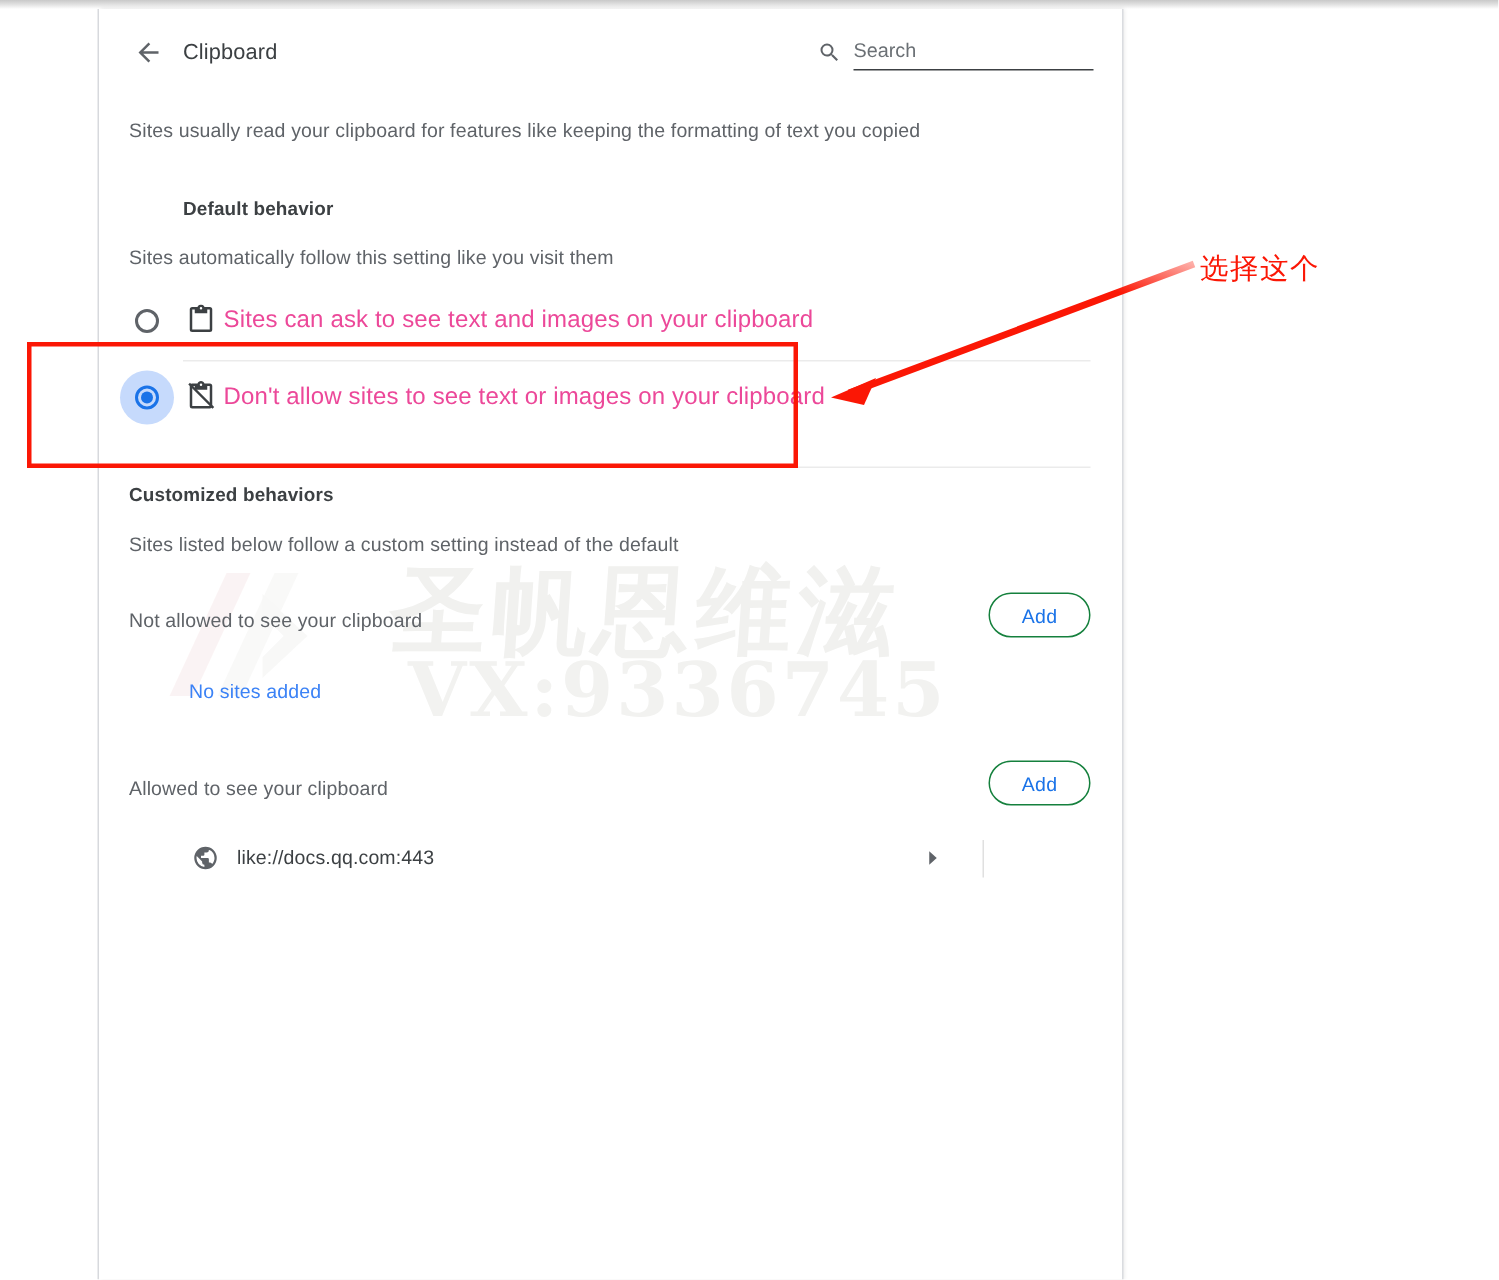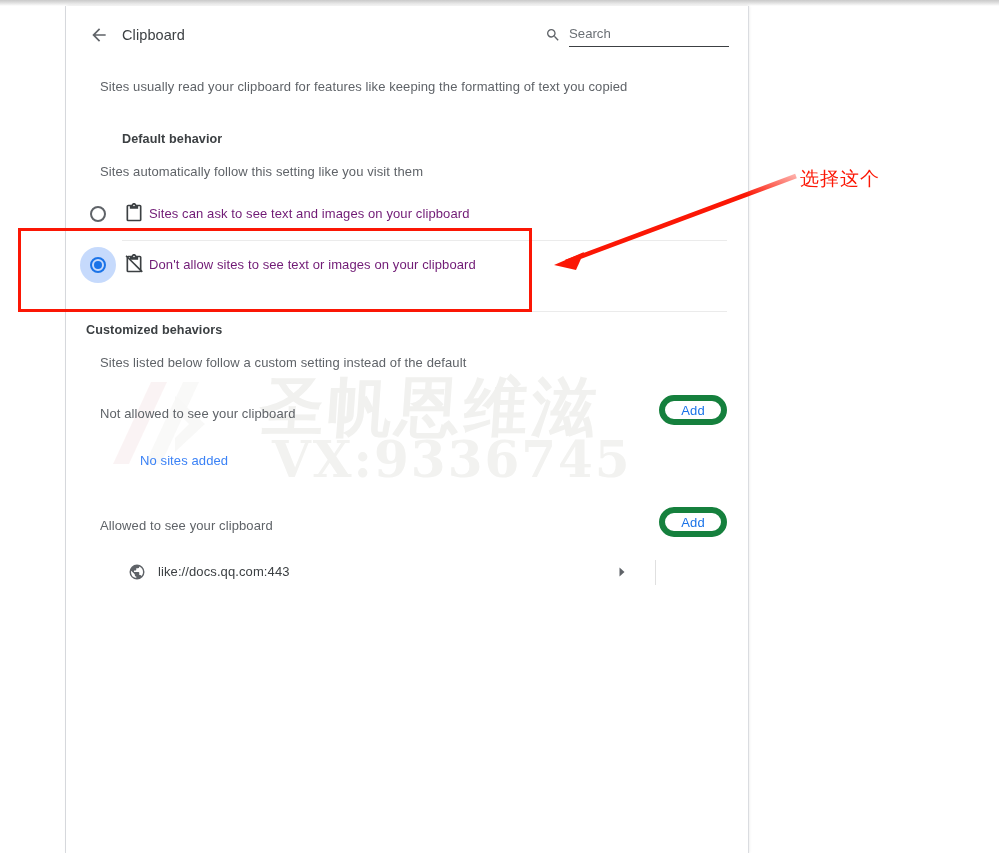--- a/index.html
+++ b/index.html
@@ -104,21 +104,20 @@
     background: #3c4043;
   }
 
   
   .body-text {
     position: absolute;
     font-size: 13px;
     color: #5f6368;
     letter-spacing: .1px;
     white-space: nowrap;
-    margin-left: 14px;
   }
   .section-title {
     position: absolute;
     font-size: 12.6px;
     font-weight: bold;
     color: #3c4043;
     letter-spacing: .1px;
     white-space: nowrap;
   }
 
@@ -160,38 +159,38 @@
   .row-icon {
     position: absolute;
     left: 58px; top: 13px;
     width: 20px; height: 20px;
   }
   .row-label {
     position: absolute;
     left: 83px; top: 0;
     height: 48px;
     line-height: 48px;
-    font-size: 13px;
-    color: #701a75;
+    font-size: 16px;
+    color: #ec4899;
     letter-spacing: .1px;
     white-space: nowrap;
   }
   .row-sep {
     position: absolute;
     left: 122px;
     width: 605px;
     height: 1px;
     background: #ebebeb;
   }
 
   
   .add-btn {
     position: absolute;
     width: 68px; height: 30px;
-    border: 6px solid #15803d;
+    border: 1px solid #15803d;
     border-radius: 15px;
     background: #ffffff;
     color: #1a73e8;
     font-family: "Liberation Sans", sans-serif;
     font-size: 13px;
     font-weight: 500;
     letter-spacing: .2px;
     cursor: pointer;
     padding: 0;
   }

